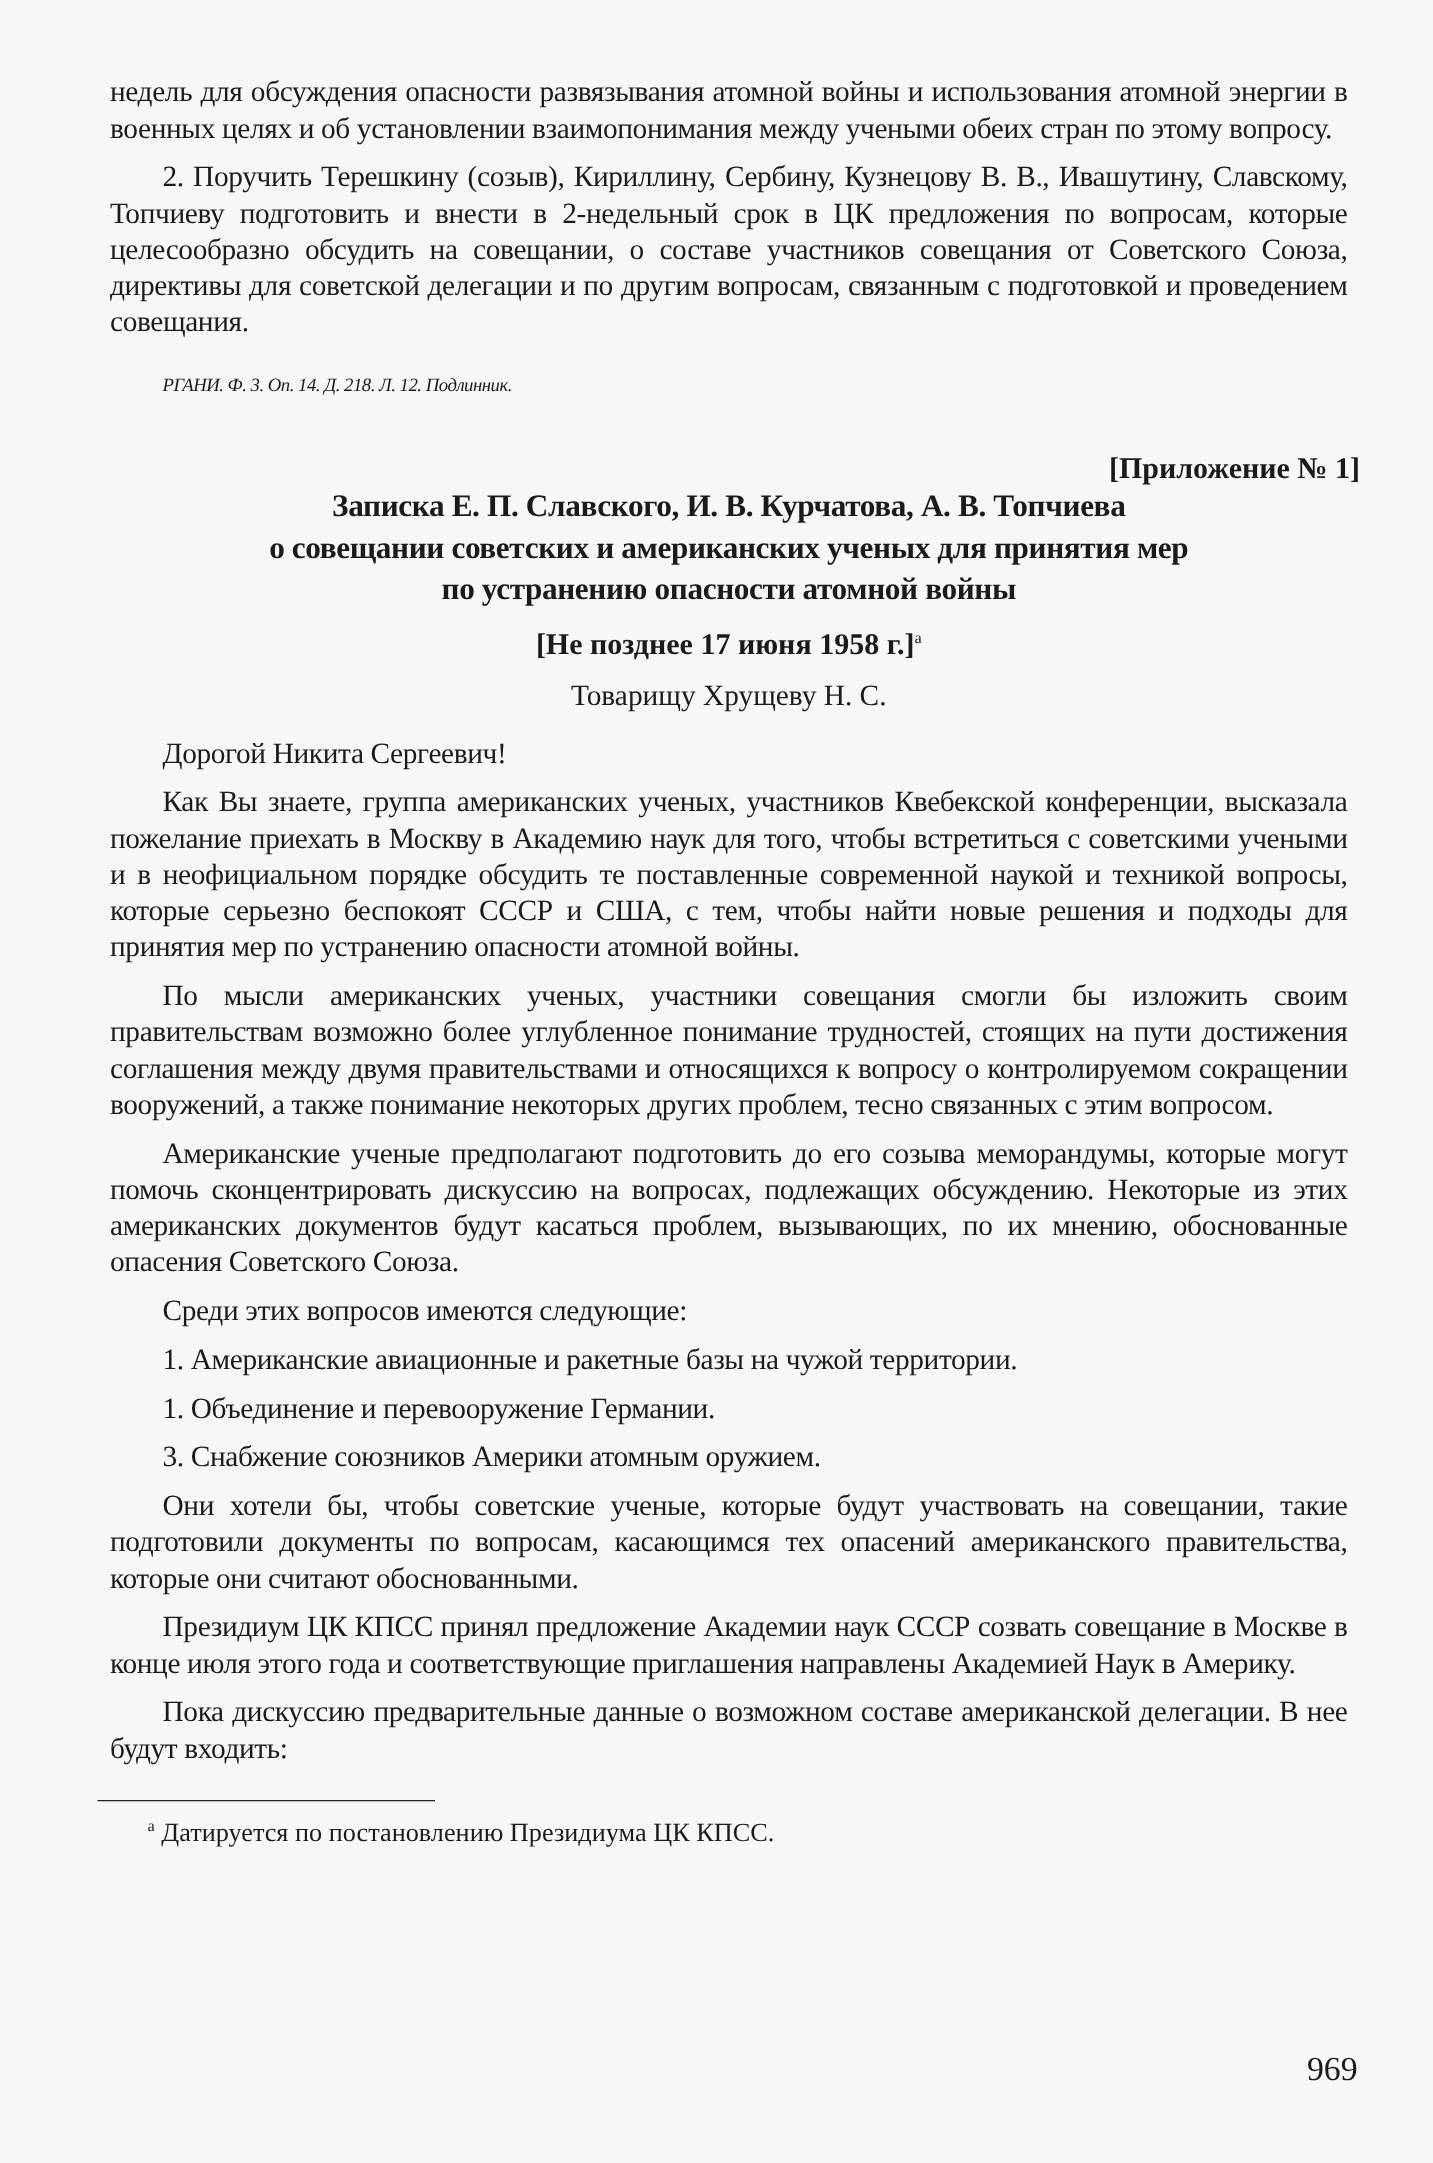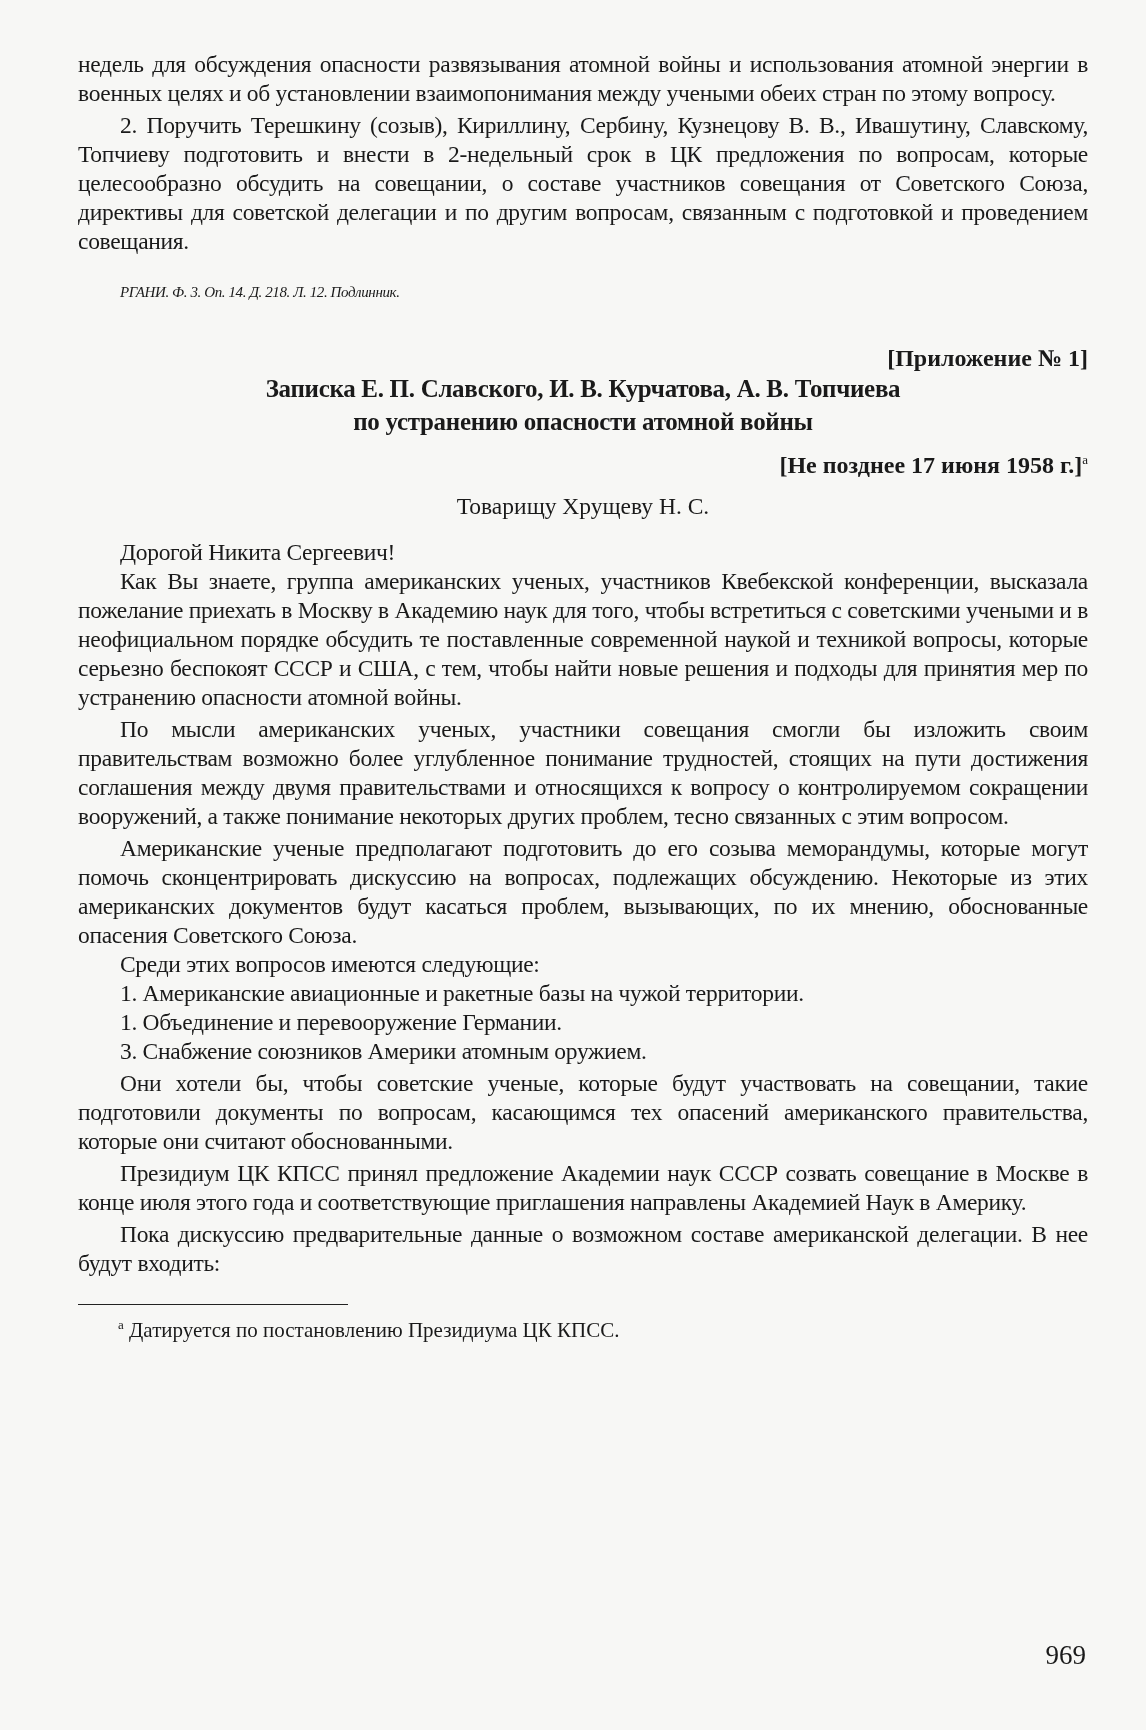--- a/index.html
+++ b/index.html
@@ -13,21 +13,21 @@
   }
   .page {
     position: absolute;
     left: 78px; top: 50px;
     width: 1010px;
   }
   .p {
     font-size: 23.5px;
     line-height: 29px;
     text-align: justify;
-    margin: 0;
+    margin: 10px;
     letter-spacing: -0.3px;
   }
   .indent { text-indent: 42px; }
   .gap { margin-top: 3px; }
   .source {
     font-style: italic;
     font-size: 15px;
     margin-top: 22px;
     padding-left: 42px;
     letter-spacing: -0.4px;
@@ -39,21 +39,21 @@
     margin-top: 38px;
   }
   .title {
     text-align: center;
     font-weight: bold;
     font-size: 25px;
     line-height: 33px;
     letter-spacing: -0.3px;
   }
   .date {
-    text-align: right;
+    text-align: center;
     font-weight: bold;
     font-size: 24px;
     margin-top: 14px;
   }
   .sup { font-size: 13px; vertical-align: super; font-weight: normal; }
   .addressee {
     text-align: center;
     font-size: 23.5px;
     margin-top: 14px;
   }
@@ -81,20 +81,21 @@
 
   <p class="p">недель для обсуждения опасности развязывания атомной войны и использования атомной энергии в военных целях и об установлении взаимопонимания между учеными обеих стран по этому вопросу.</p>
   <p class="p indent gap">2. Поручить Терешкину (созыв), Кириллину, Сербину, Кузнецову В. В., Ивашутину, Славскому, Топчиеву подготовить и внести в 2-недельный срок в ЦК предложения по вопросам, которые целесообразно обсудить на совещании, о составе участников совещания от Советского Союза, директивы для советской делегации и по другим вопросам, связанным с подготовкой и проведением совещания.</p>
 
   <p class="p source">РГАНИ. Ф. 3. Оп. 14. Д. 218. Л. 12. Подлинник.</p>
 
   <div class="appendix">[Приложение № 1]</div>
 
   <div class="title">
     <div>Записка Е. П. Славского, И. В. Курчатова, А. В. Топчиева</div>
+    <div>о совещании советских и американских ученых для принятия мер</div>
     <div>по устранению опасности атомной войны</div>
   </div>
 
   <div class="date">
     <span>[Не позднее 17 июня 1958 г.]</span><span class="sup">а</span>
   </div>
 
   <div class="addressee">Товарищу Хрущеву Н. С.</div>
 
   <p class="p indent salutation">Дорогой Никита Сергеевич!</p>

